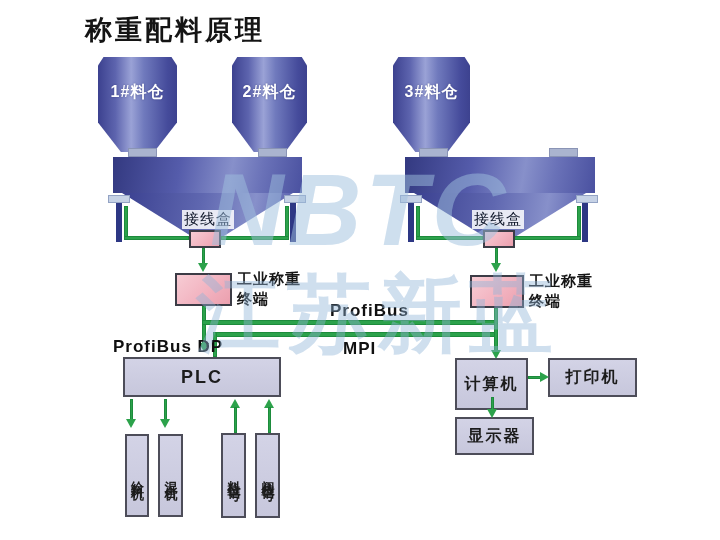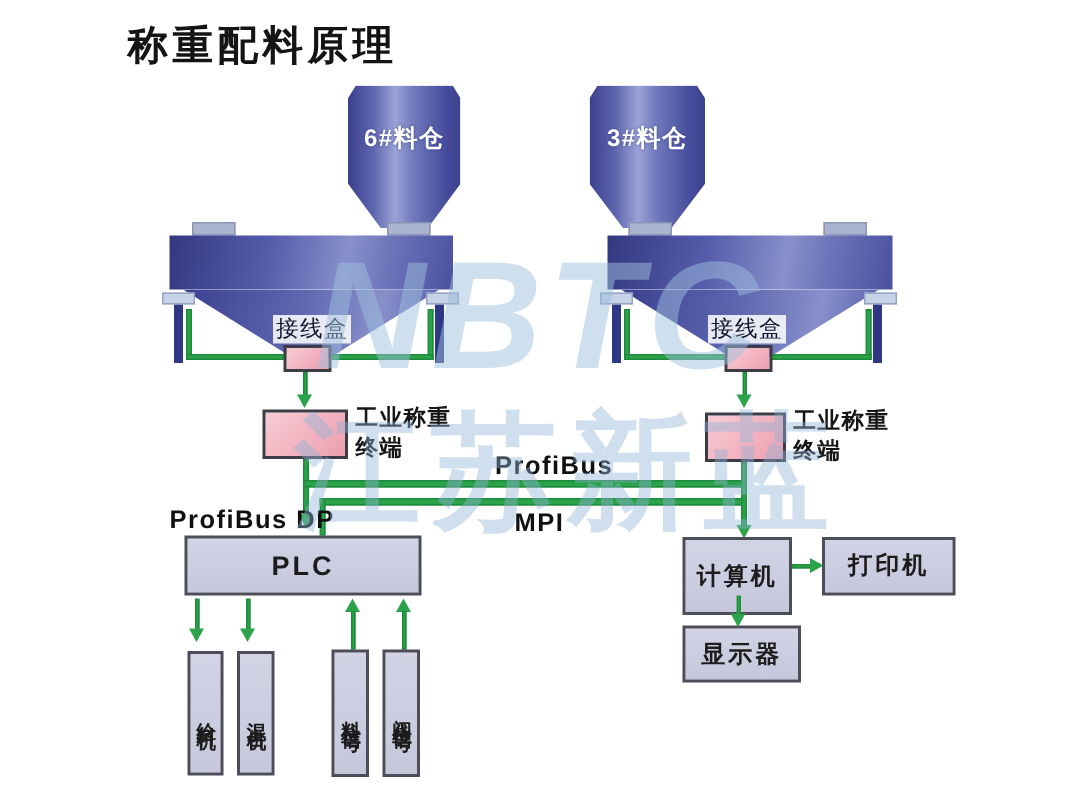--- a/index.html
+++ b/index.html
@@ -74,22 +74,25 @@
     font-size:84px;font-weight:bold;color:#8fb4d8;opacity:.42;letter-spacing:7px;
   }
 </style>
 </head>
 <body>
 
 <div id="stage">
 
   <div class="abs title" style="left:85px;top:12px;">称重配料原理</div>
 
+  <div class="abs silo" style="left:98px;top:57px;width:79px;height:95px;">
+    <span class="silo-label">1#料仓</span>
+  </div>
   <div class="abs silo" style="left:232px;top:57px;width:75px;height:95px;">
-    <span class="silo-label">6#料仓</span>
+    <span class="silo-label">2#料仓</span>
   </div>
   <div class="abs spout" style="left:128px;top:148px;width:27px;height:7px;"></div>
   <div class="abs spout" style="left:258px;top:148px;width:27px;height:7px;"></div>
 
   <div class="abs silo" style="left:393px;top:57px;width:77px;height:95px;">
     <span class="silo-label">3#料仓</span>
   </div>
   <div class="abs spout" style="left:419px;top:148px;width:27px;height:7px;"></div>
   <div class="abs spout" style="left:549px;top:148px;width:27px;height:7px;"></div>
 

